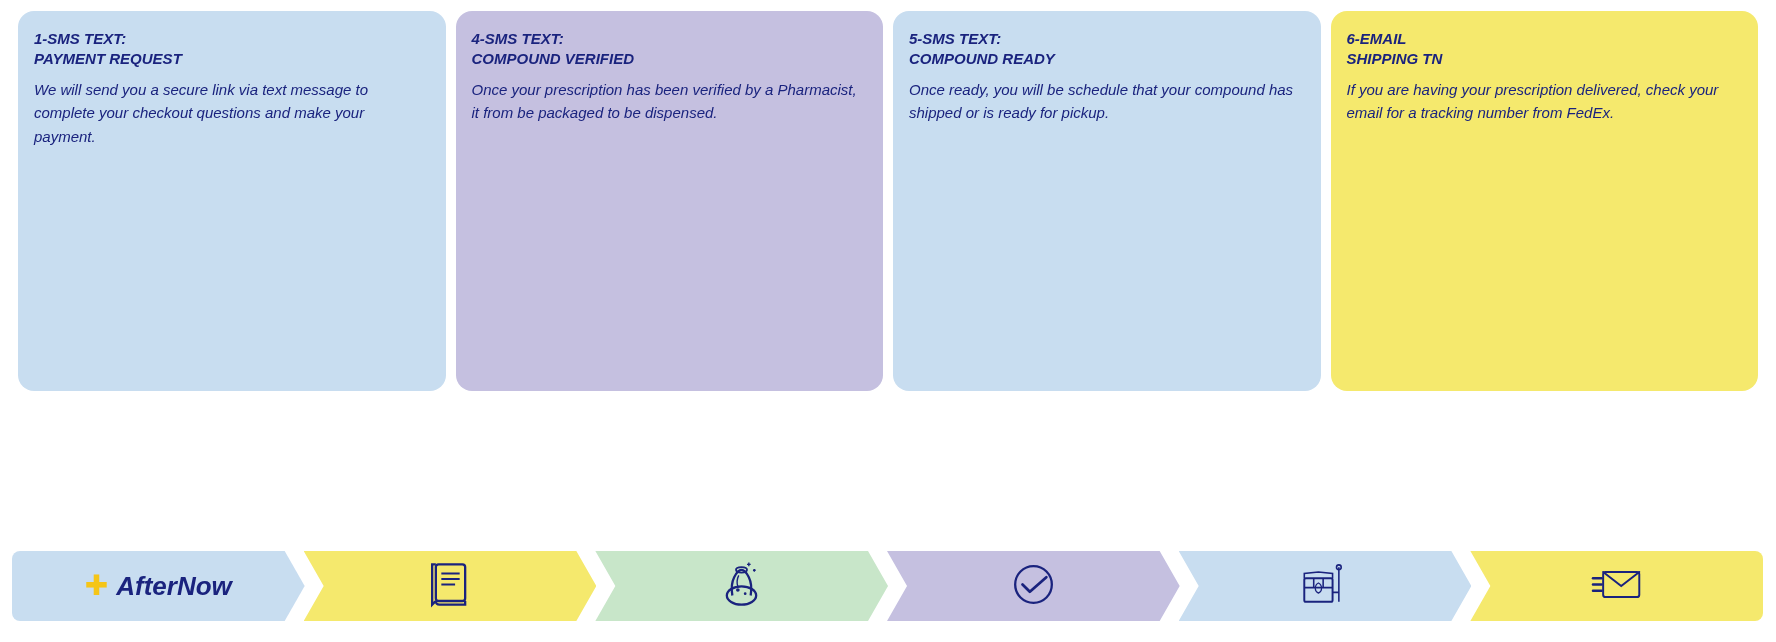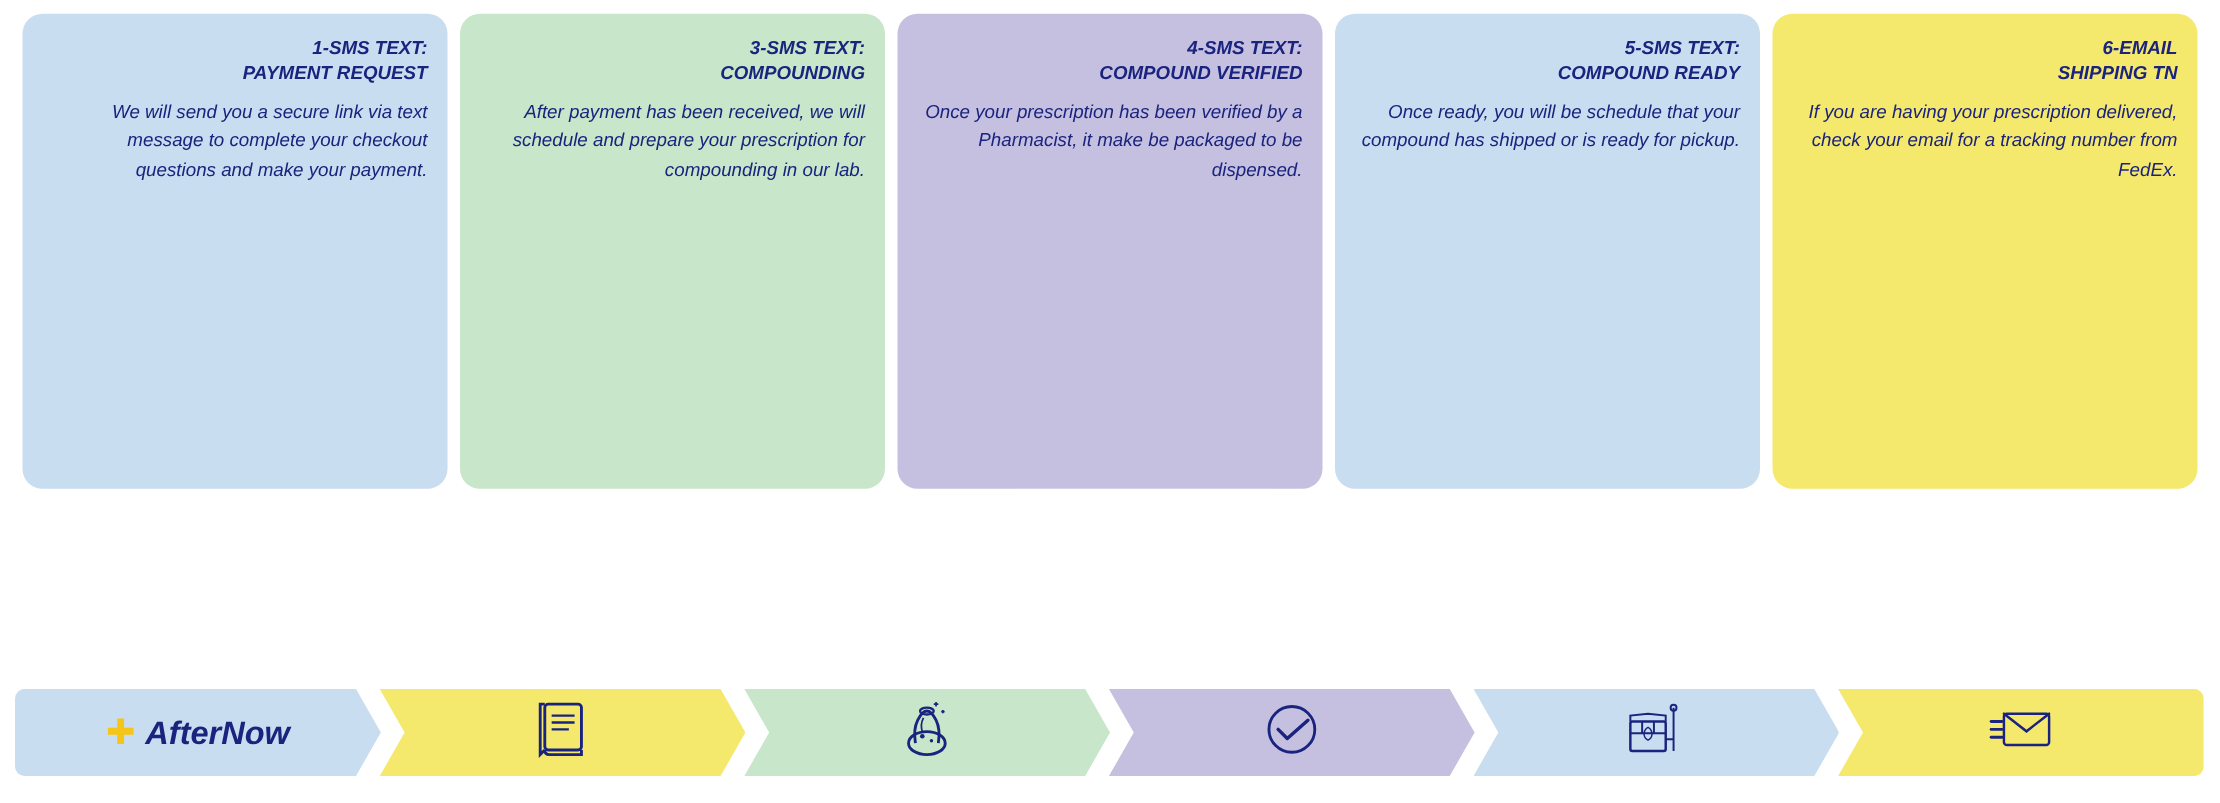--- a/index.html
+++ b/index.html
@@ -13,21 +13,20 @@
       align-items: center;
       justify-content: center;
       padding: 10px;
     }
 
     .container {
       display: flex;
       flex-direction: column;
       width: 1750px;
       height: 620px;
-      text-align: right;
     }
 
     .cards-row {
       display: flex;
       flex: 1;
       gap: 0;
       align-items: flex-start;
       padding-bottom: 5px;
     }
 
@@ -144,34 +143,27 @@
 
     <div class="card card-blue">
       <div class="card-title">
         <span>1-SMS TEXT:</span><br>
         <span>PAYMENT REQUEST</span>
       </div>
       <div class="card-body">We will send you a secure link via text message to complete your checkout questions and make your payment.</div>
     </div>
 
 
-    <div class="card card-green">
-      <div class="card-title">
-        <span>3-SMS TEXT:</span><br>
-        <span>COMPOUNDING</span>
-      </div>
-      <div class="card-body">After payment has been received, we will schedule and prepare your prescription for compounding in our lab.</div>
-    </div>
 
     <div class="card card-purple">
       <div class="card-title">
         <span>4-SMS TEXT:</span><br>
         <span>COMPOUND VERIFIED</span>
       </div>
-      <div class="card-body">Once your prescription has been verified by a Pharmacist, it make be packaged to be dispensed.</div>
+      <div class="card-body">Once your prescription has been verified by a Pharmacist, it from be packaged to be dispensed.</div>
     </div>
 
     <div class="card card-blue2">
       <div class="card-title">
         <span>5-SMS TEXT:</span><br>
         <span>COMPOUND READY</span>
       </div>
       <div class="card-body">Once ready, you will be schedule that your compound has shipped or is ready for pickup.</div>
     </div>
 

